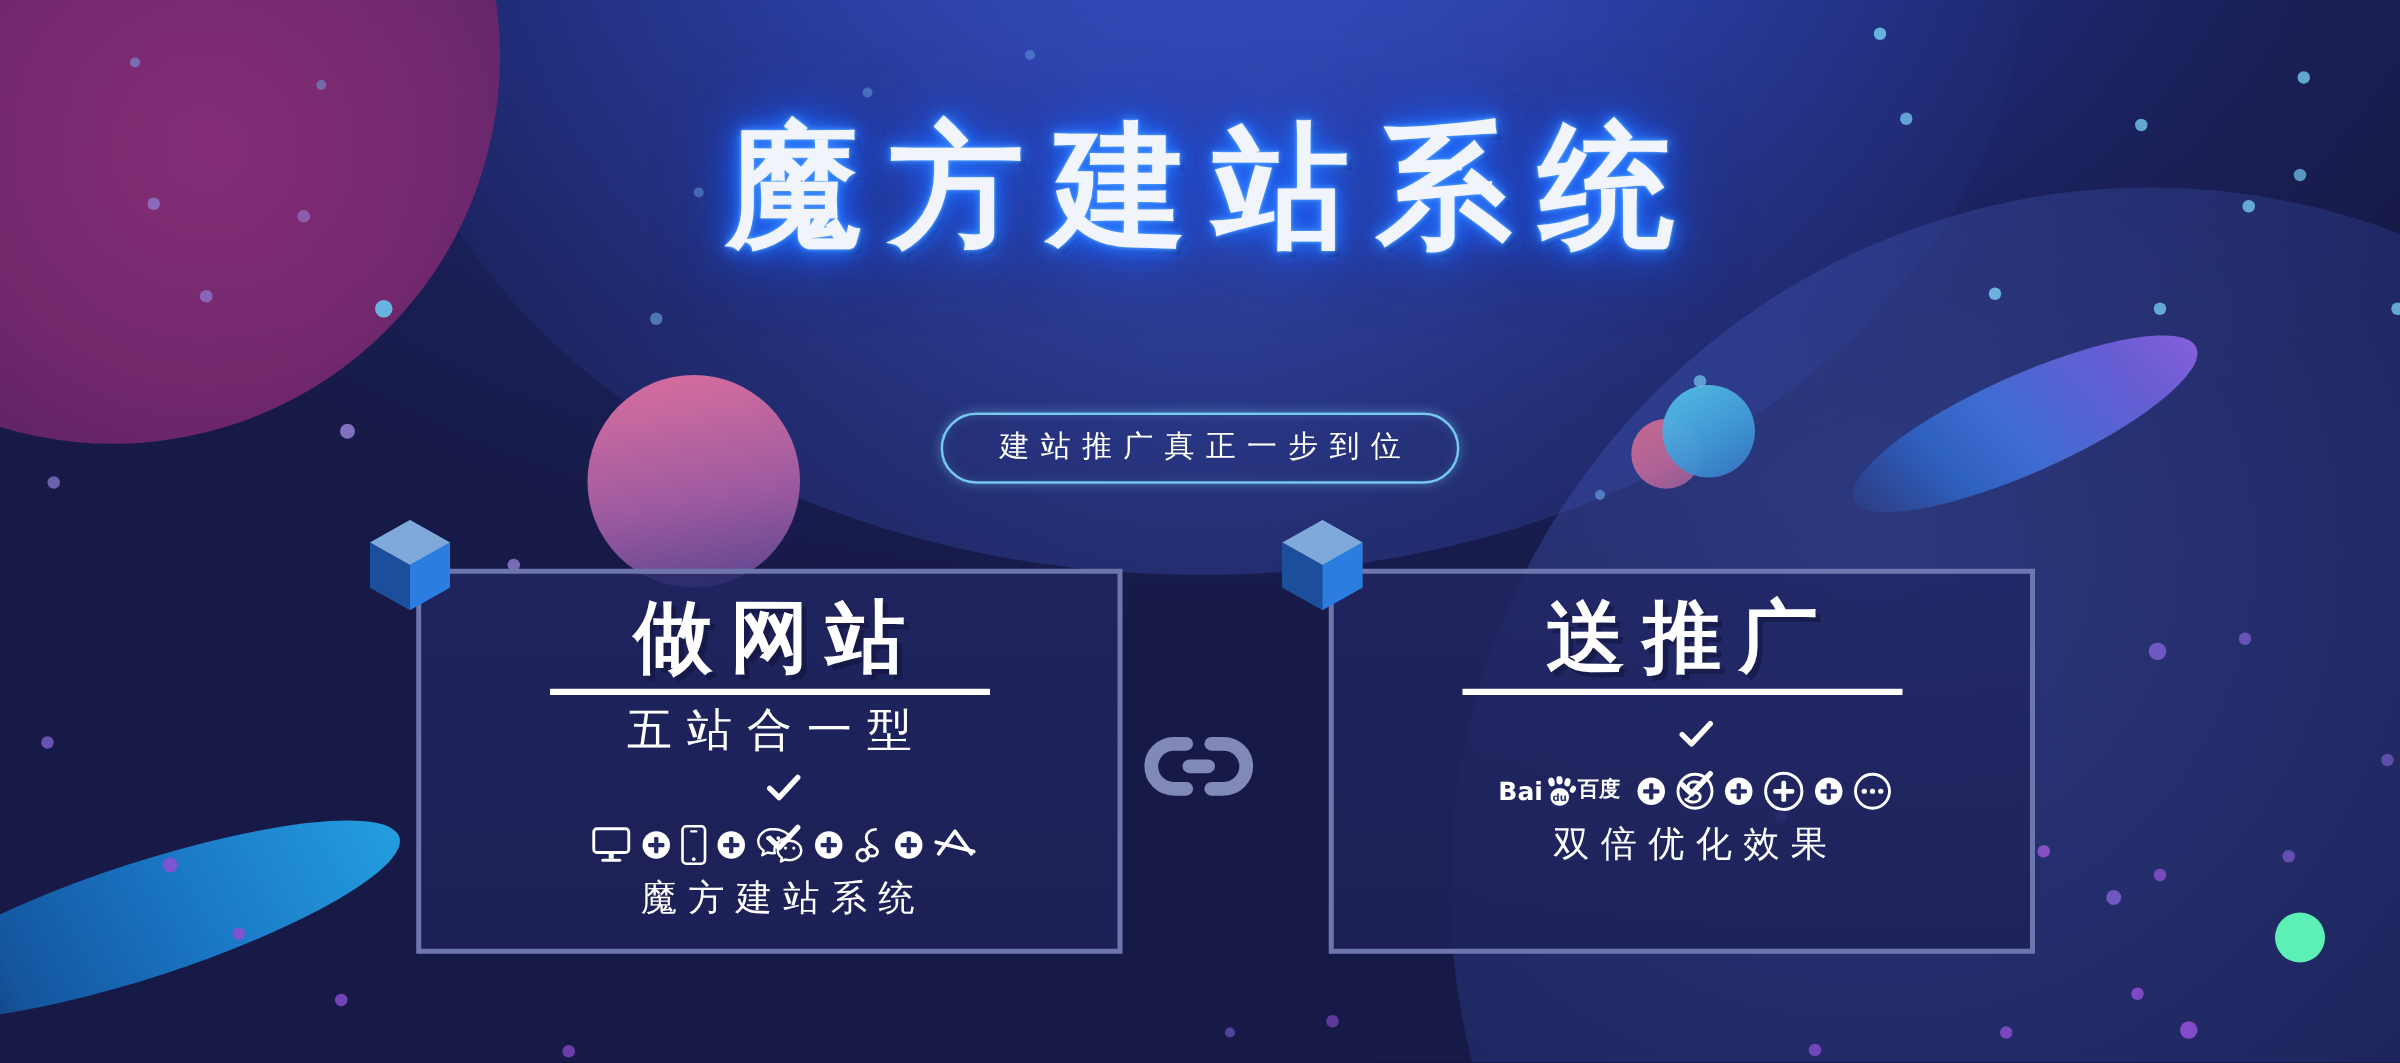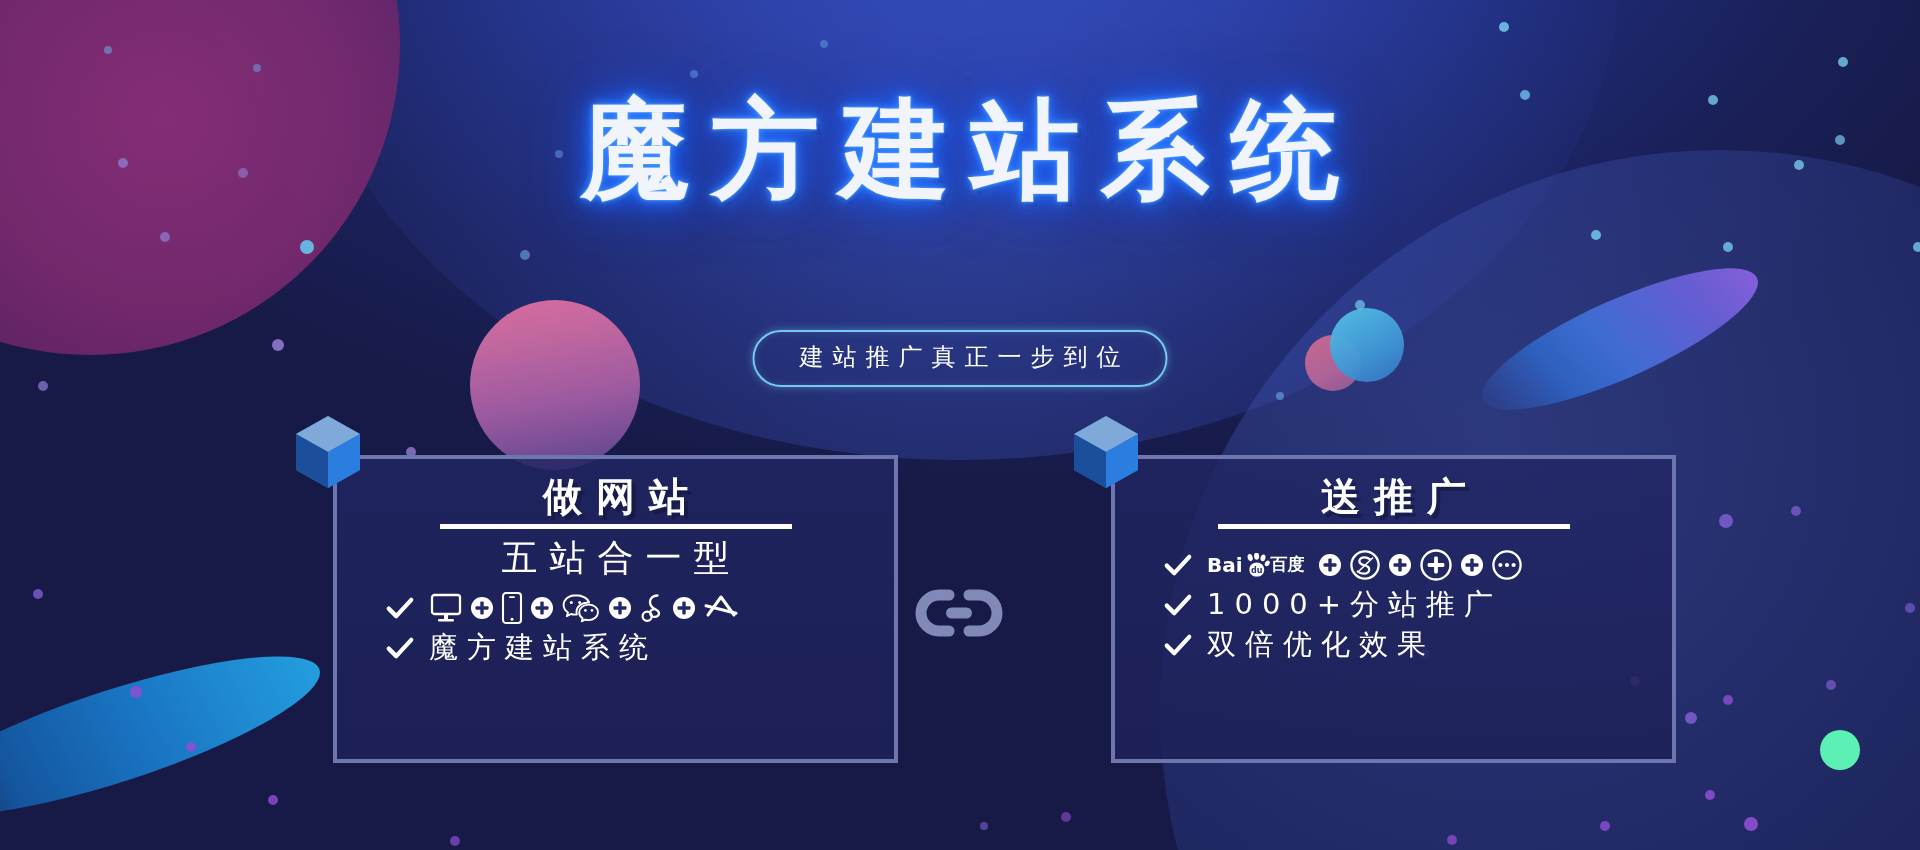--- a/index.html
+++ b/index.html
@@ -88,46 +88,46 @@
   }
 
   
   .card{
     position:absolute;top:455px;width:565px;height:308px;
     border:4px solid #6d77ad;
     background:linear-gradient(180deg, rgba(33,38,100,.80) 0%, rgba(29,33,88,.88) 100%);
     box-sizing:border-box;
   }
   #card-left{left:333px;}
-  #card-right{left:1063px;margin-left:48px;}
+  #card-right{left:1063px;}
 
   .card-cube{position:absolute;left:-45px;top:-45px;width:72px;height:80px;}
 
   .card-inner{
     position:absolute;left:0;right:0;top:0;bottom:0;
     display:flex;flex-direction:column;align-items:center;
     padding-top:16px;
   }
   .card-title{
-    font-size:39px;font-weight:bold;letter-spacing:14px;color:#ffffff;
+    font-size:63px;font-weight:bold;letter-spacing:14px;color:#ffffff;
     text-shadow:4px 4px 0 rgba(16,20,58,.55);
     padding-left:14px;line-height:1.12;
   }
   .card-rule{
     width:352px;height:5px;background:#ffffff;margin:5px 0 7px 0;
   }
   .card-sub{
     font-size:36px;letter-spacing:12px;color:#ffffff;padding-left:12px;
     line-height:1.2;
   }
 
   .feat-list{margin-top:9px;width:100%;}
   .feat-row{
     display:flex;align-items:center;gap:14px;
-    padding-left:48px;height:40px;
+    padding-left:22px;height:40px;flex-direction:column;
   }
   .feat-text{
     font-size:29px;letter-spacing:9px;color:#ffffff;white-space:nowrap;
   }
   .check-icon{flex:0 0 auto;width:30px;height:30px;}
   .icon-strip{display:flex;align-items:center;gap:7px;}
   .icon-strip svg{display:block;}
   .plus-gap{flex:0 0 auto;}
 
   
@@ -365,26 +365,20 @@
 
             <svg width="32" height="32" viewBox="0 0 32 32">
               <circle cx="16" cy="16" r="13.6" fill="none" stroke="#fff" stroke-width="2.3"></circle>
               <circle cx="9.4" cy="16" r="2.1" fill="#fff"></circle>
               <circle cx="16" cy="16" r="2.1" fill="#fff"></circle>
               <circle cx="22.6" cy="16" r="2.1" fill="#fff"></circle>
             </svg>
           </div>
         </div>
 
-        <div class="feat-row">
-          <svg class="check-icon" viewBox="0 0 24 24">
-            <path d="M3 12.5 L9 18.5 L21 5.5" stroke="#fff" stroke-width="3.4" fill="none" stroke-linecap="round" stroke-linejoin="round"></path>
-          </svg>
-          <div class="feat-text">1000+分站推广</div>
-        </div>
 
         <div class="feat-row">
           <svg class="check-icon" viewBox="0 0 24 24">
             <path d="M3 12.5 L9 18.5 L21 5.5" stroke="#fff" stroke-width="3.4" fill="none" stroke-linecap="round" stroke-linejoin="round"></path>
           </svg>
           <div class="feat-text">双倍优化效果</div>
         </div>
 
       </div>
     </div>

